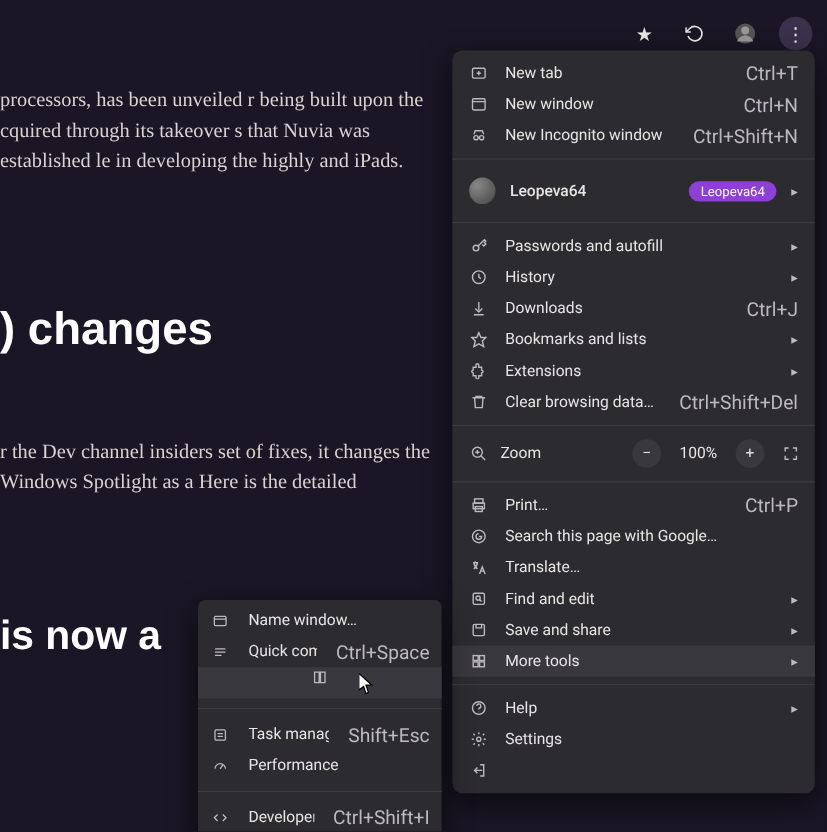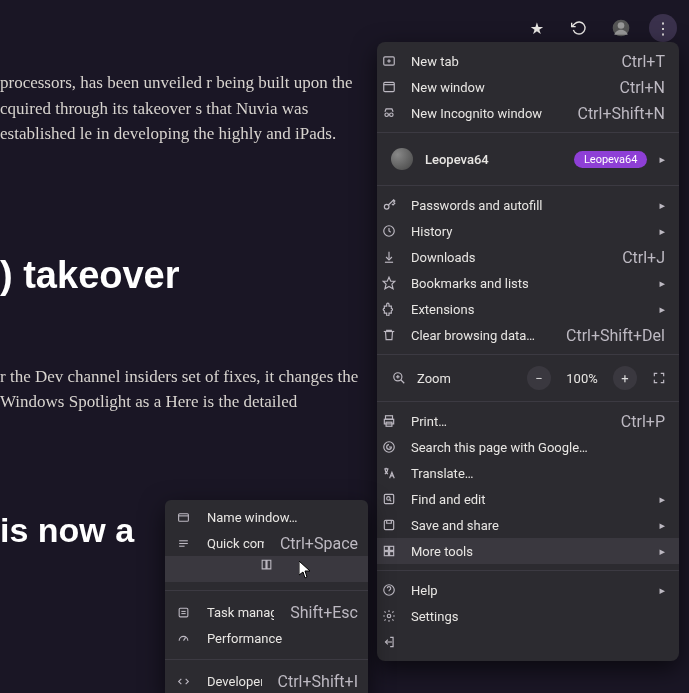--- a/index.html
+++ b/index.html
@@ -72,21 +72,21 @@
     border-radius: 8px;
     box-shadow: 0 8px 24px rgba(0,0,0,0.6);
     padding: 6px 0;
     font-size: 13px;
     color: #e8e6e3;
   }
   .menu-row {
     display: flex;
     align-items: center;
     height: 26px;
-    padding: 0 14px 0 4px;
+    padding: 0 14px 0 14px;
     gap: 14px;
     cursor: default;
   }
   .menu-row.hover {
     background: #3a383f;
   }
   .menu-row .mi-icon {
     width: 16px;
     display: flex;
     align-items: center;
@@ -192,21 +192,21 @@
     pointer-events: none;
   }
   .cursor svg { display:block; }
   svg { display:block; }
 </style>
 </head>
 <body>
 
 <div class="article">
   <p>processors, has been unveiled r being built upon the cquired through its takeover s that Nuvia was established le in developing the highly and iPads.</p>
-  <h2 class="heading">) takeover</h2>
+  <h2 class="heading">) changes</h2>
   <p>r the Dev channel insiders set of fixes, it changes the Windows Spotlight as a Here is the detailed</p>
   <h2 class="heading2">is now a</h2>
 </div>
 
 <div class="topbar">
   <div class="icon">★</div>
   <div class="icon">
     <svg width="16" height="16" viewBox="0 0 24 24" fill="none" stroke="#e8e6e3" stroke-width="2">
         <polyline points="1 4 1 10 7 10"></polyline>
         <path d="M3.51 15a9 9 0 1 0 2.13-9.36L1 10"></path>

